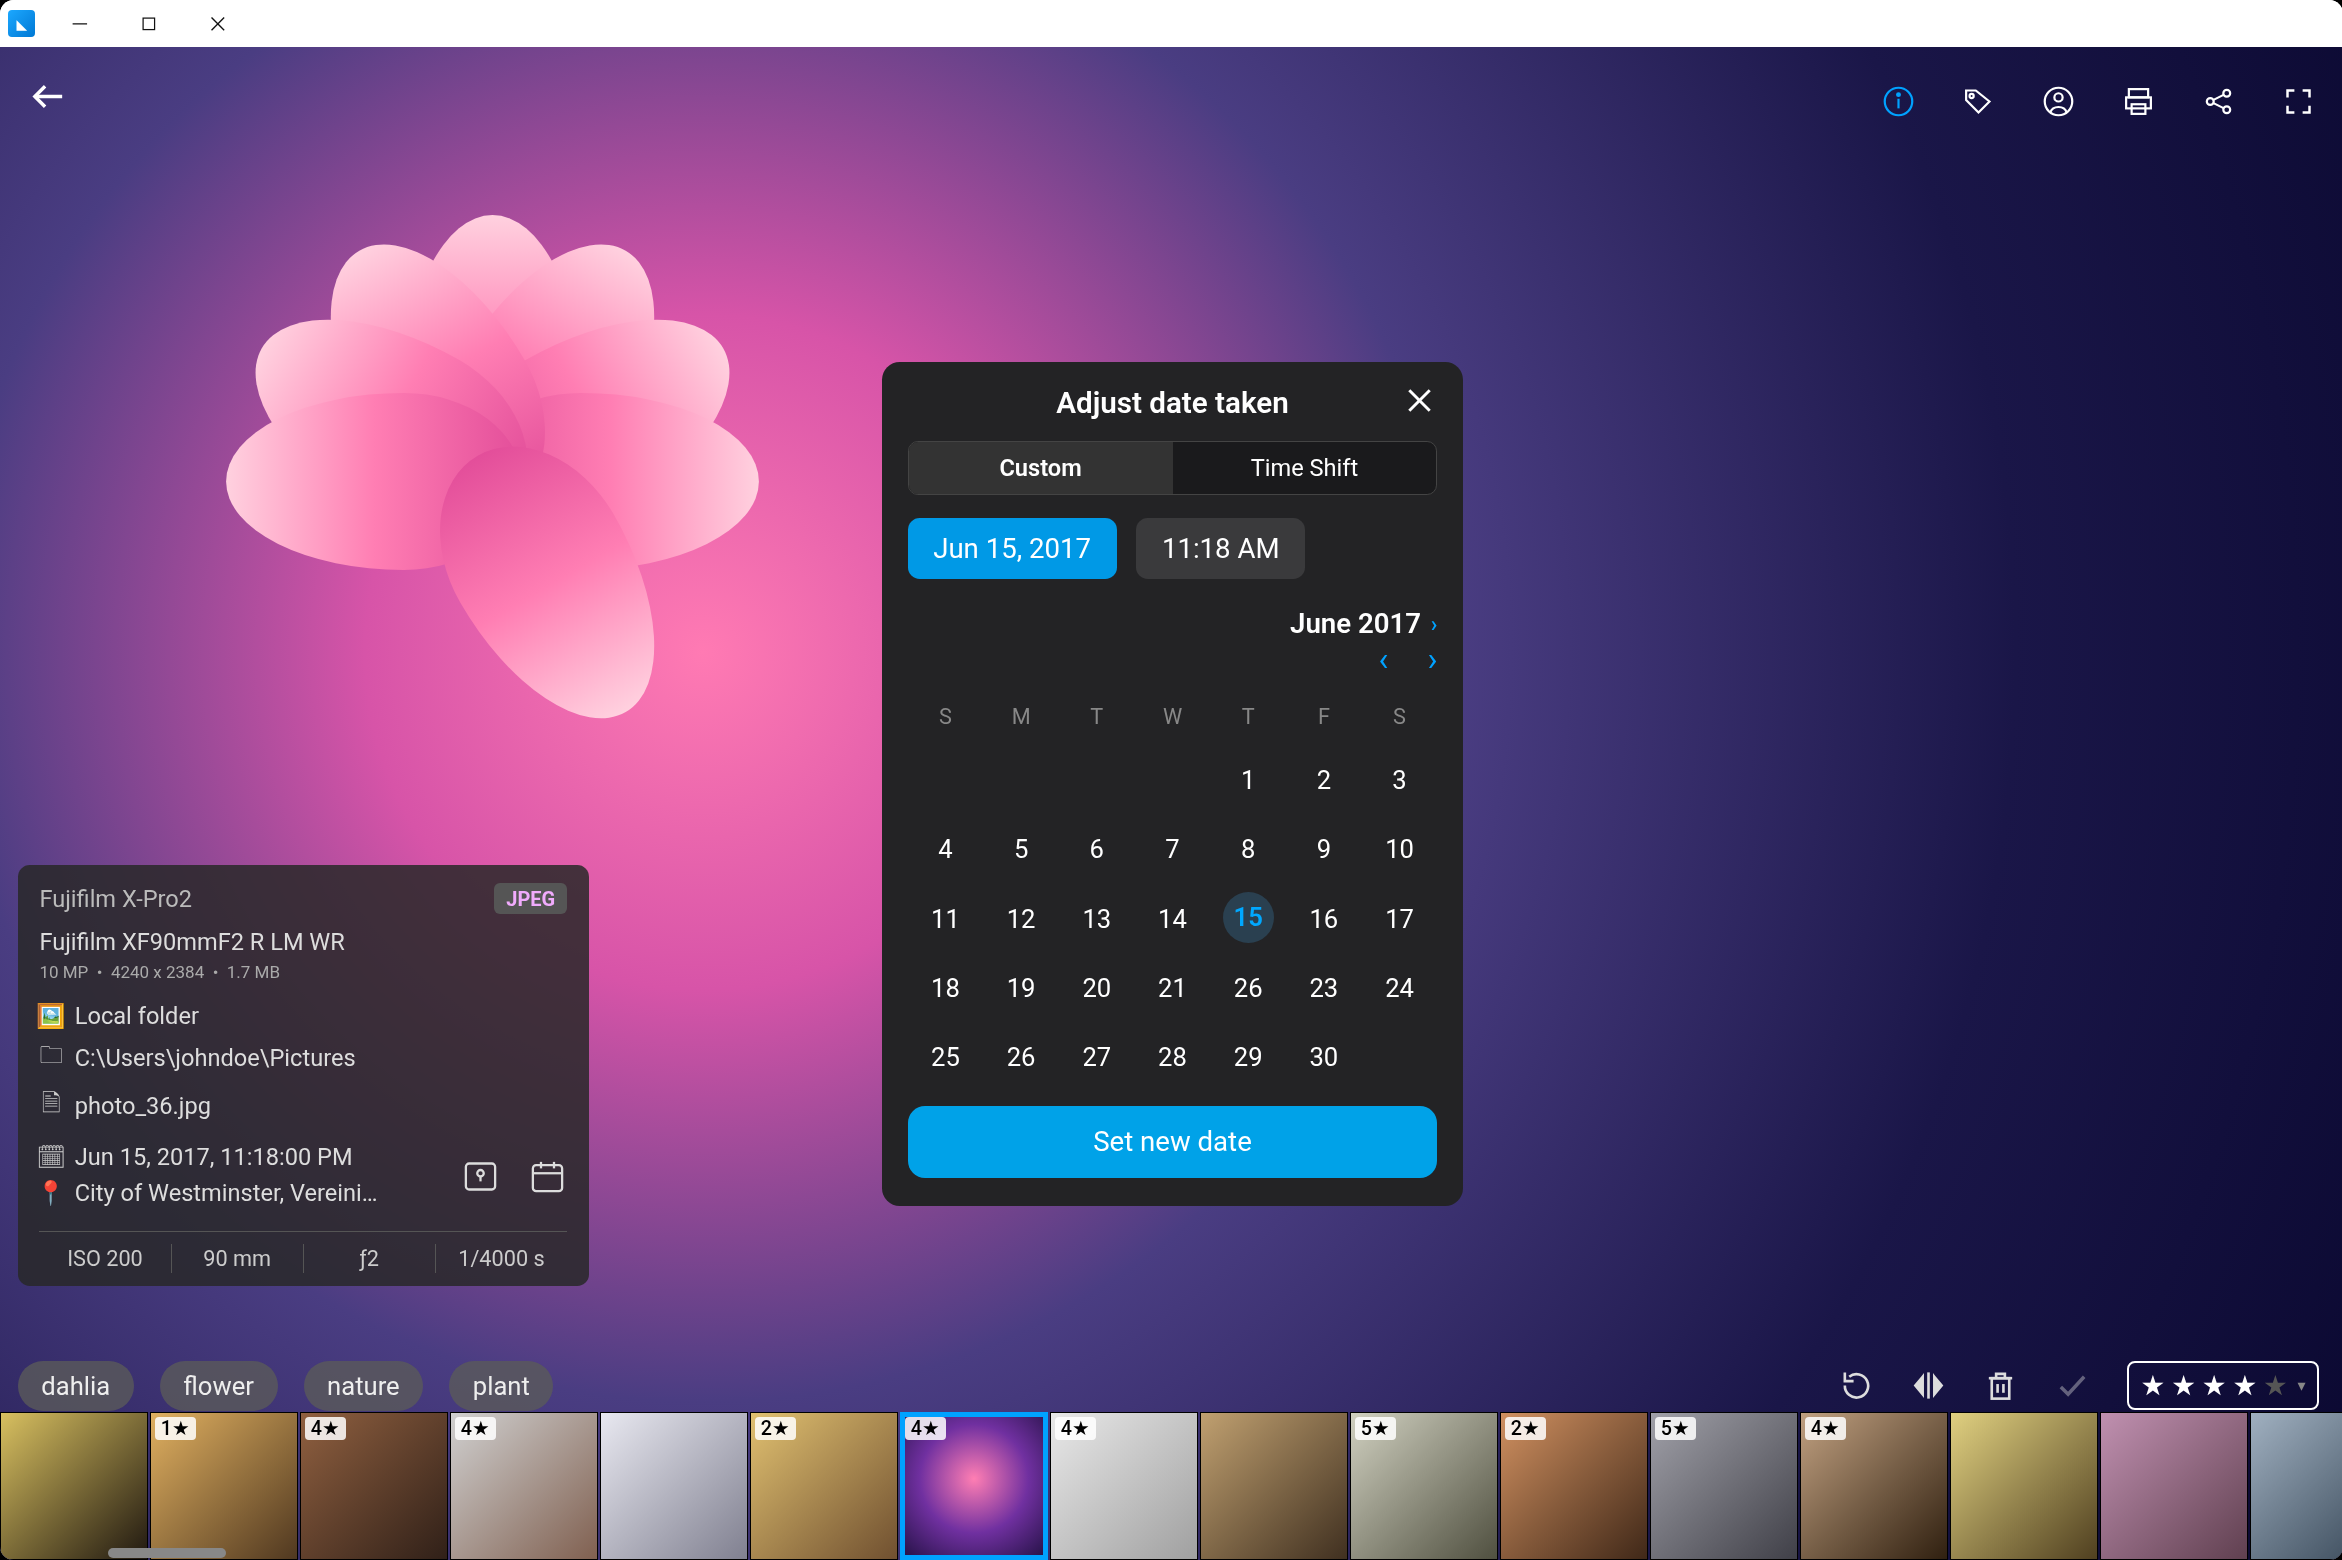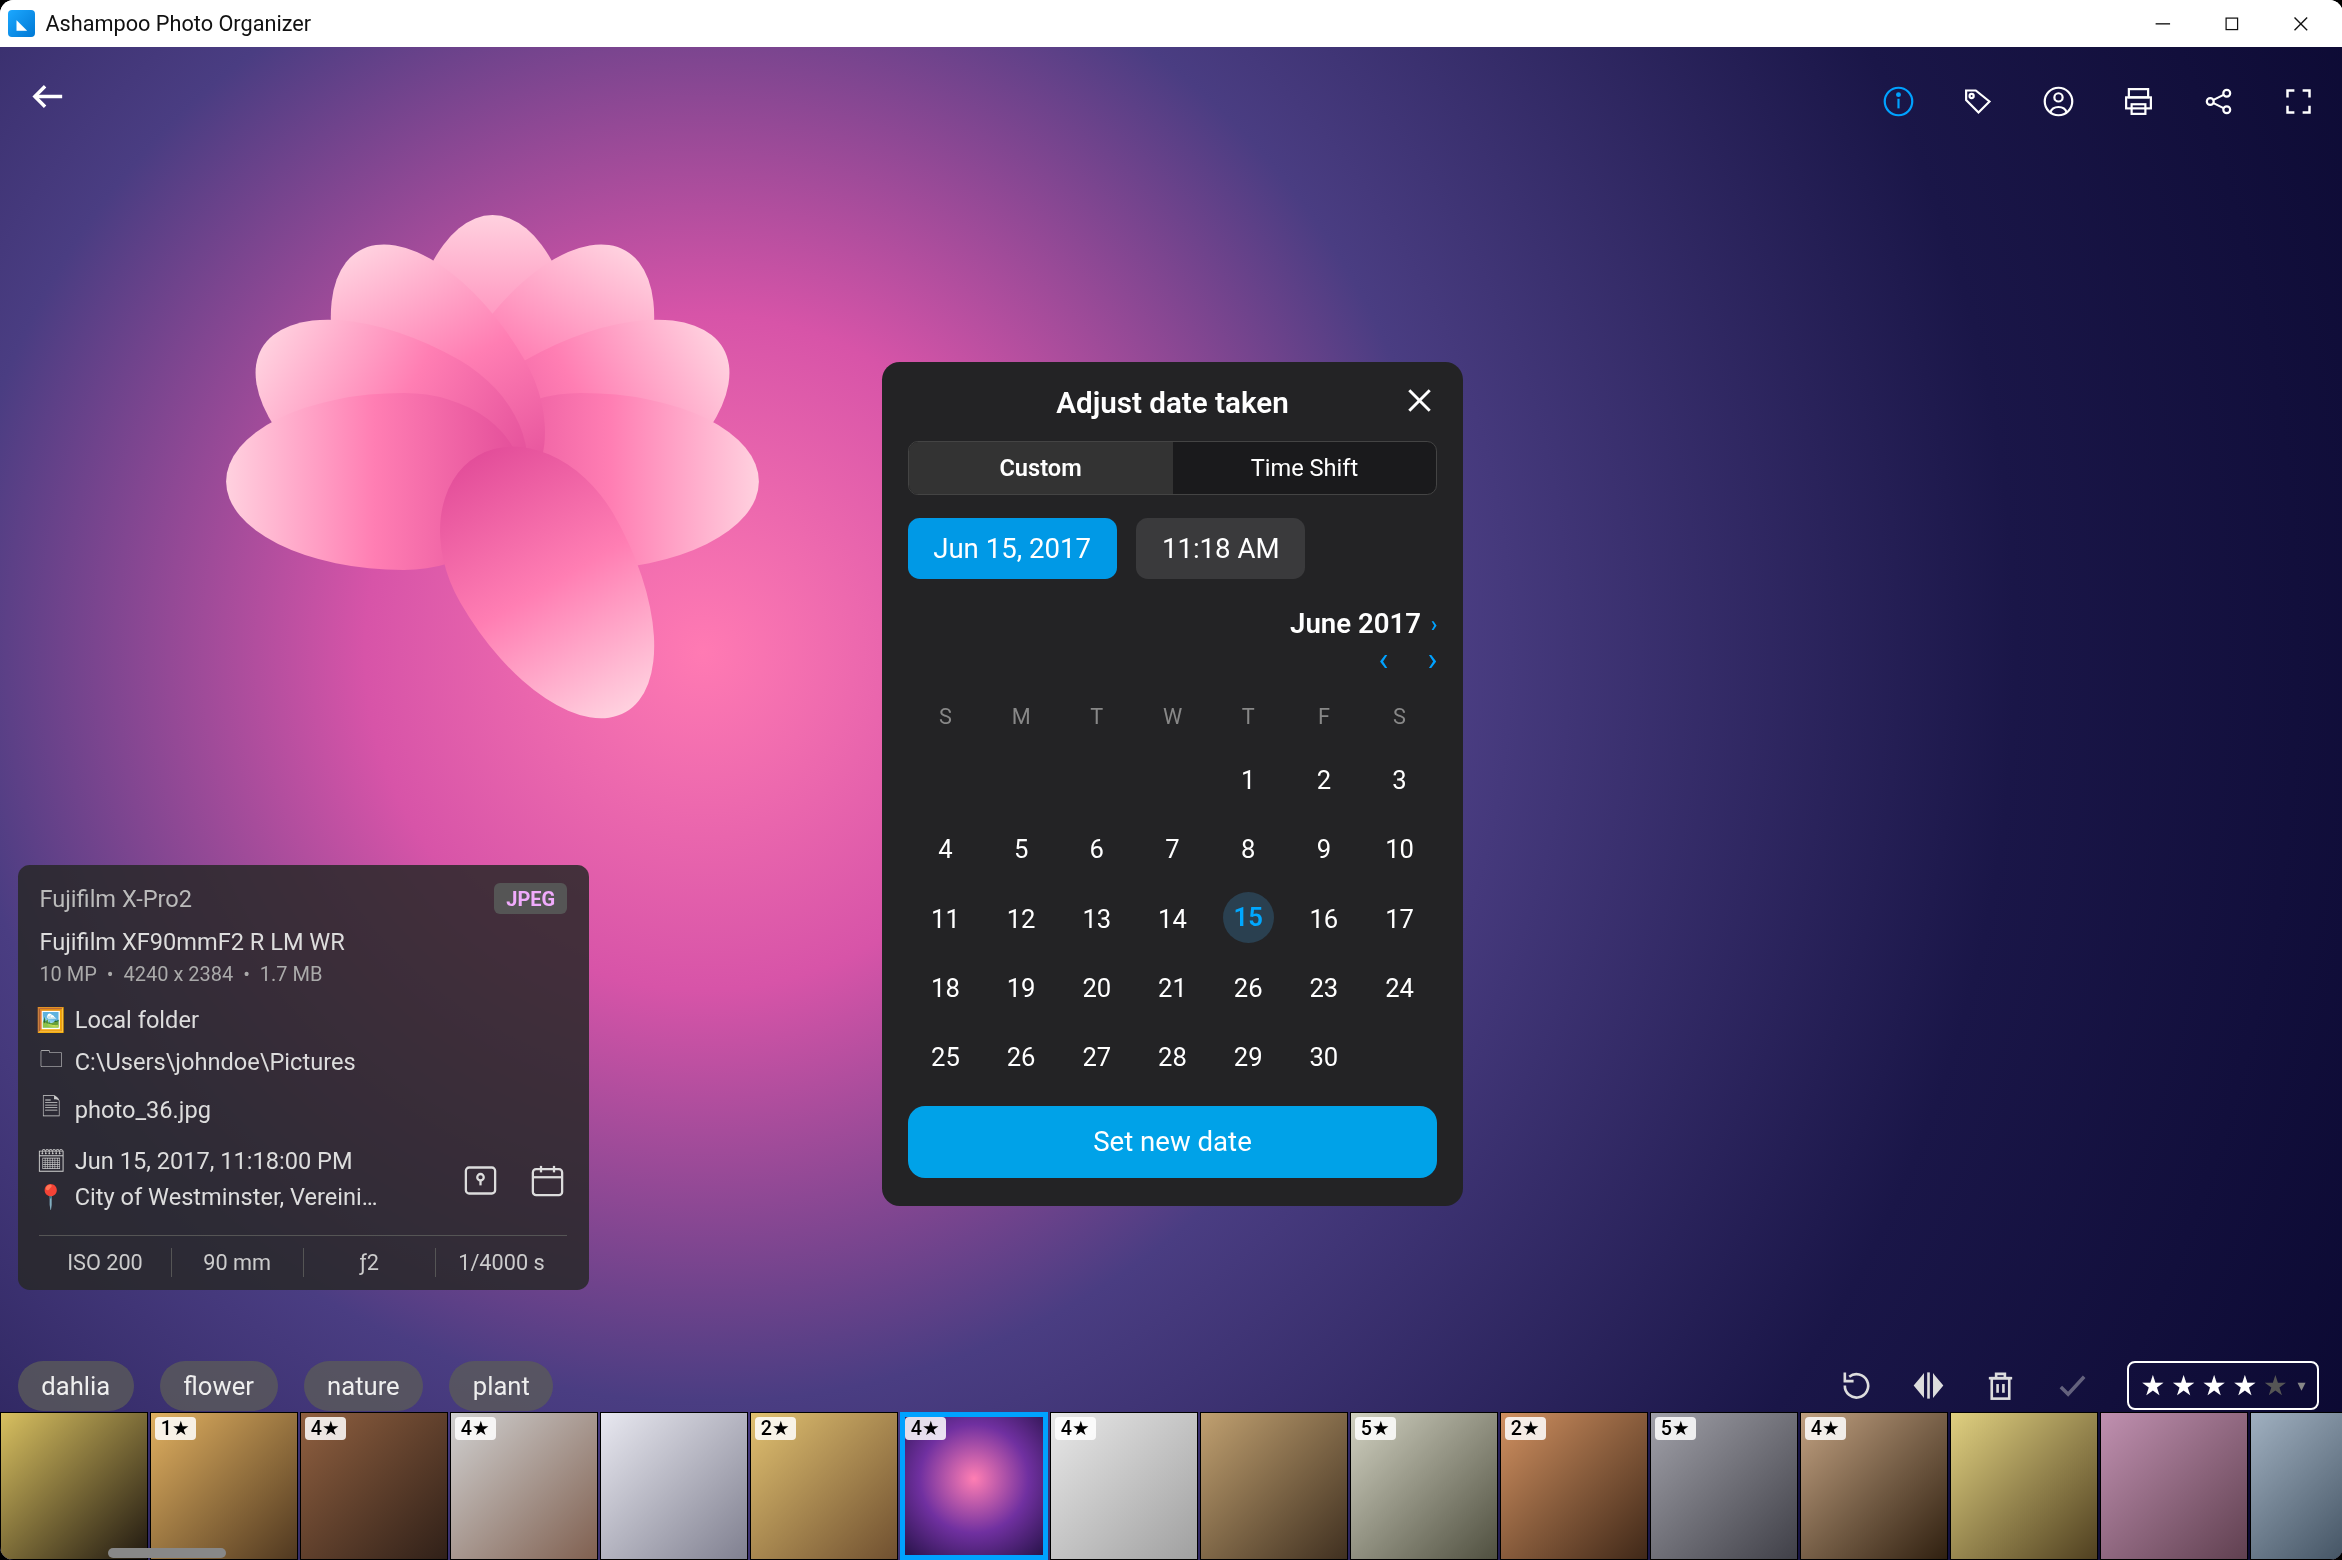--- a/index.html
+++ b/index.html
@@ -25,21 +25,21 @@
 
 .flower { position: absolute; left: 217px; top: 69px; width: 552px; height: 552px; }
 .petal { position: absolute; width: 177px; height: 296px; background: linear-gradient(180deg, #ffd1df, #ff7eb3, #e34e9a); border-radius: 50% 50% 50% 50% / 60% 60% 40% 40%; left: 187px; top: 99px; transform-origin: 50% 90%; }
 
 
 .info-panel { position: absolute; left: 17.7px; top: 818px; width: 571px; background: rgba(40,40,40,0.85); border-radius: 11.8px; padding: 17.7px 21.7px 13.8px; color: #ddd; font-size: 23.6px; z-index: 6; }
 .info-row1 { display: flex; justify-content: space-between; align-items: center; margin-bottom: 13.8px; }
 .info-camera { color: #bbb; }
 .badge-jpeg { background: #555; color: #f0abfc; padding: 3.9px 11.8px; border-radius: 5.9px; font-size: 20px; font-weight: bold; }
 .info-lens { color: #ddd; margin-bottom: 5.9px; }
-.info-meta { color: #aaa; font-size: 20px; margin-bottom: 19.7px; }
+.info-meta { color: #aaa; font-size: 17px; margin-bottom: 19.7px; }
 .info-line { display: flex; align-items: center; gap: 11.8px; margin-bottom: 7.9px; color: #ddd; }
 .info-line .ico { width: 23.6px; display: flex; justify-content: center; color: #9cf; }
 .info-line .ico.plain { color: #ccc; }
 .info-split { display: flex; margin-top: 17.7px; gap: 27.6px; }
 .info-left { flex: 1; }
 .info-icons2 { display: flex; gap: 27.6px; align-items: center; }
 .info-icons2 svg { width: 39px; height: 39px; stroke: #ddd; }
 .info-bottom { display: flex; border-top: 1px solid #555; margin-top: 15.8px; padding-top: 11.8px; font-size: 21.7px; color: #ccc; }
 .info-bottom > div { flex: 1; text-align: center; border-right: 1px solid #555; padding: 2px 0; }
 .info-bottom > div:last-child { border-right: none; }
@@ -89,21 +89,20 @@
 .cal-day.empty { visibility: hidden; }
 .cal-day.selected { background: #2a4050; color: #00a8ff; border-radius: 50%; font-weight: 600; width: 51px; height: 51px; margin: 0 auto; display: flex; align-items: center; justify-content: center; padding: 0; }
 .dlg-action { width: 100%; background: #00a2e8; color: #fff; border: none; border-radius: 17px; padding: 19.7px 0; font-size: 27.6px; cursor: pointer; }
 </style>
 </head>
 <body>
 
 <div class="window">
   <div class="titlebar">
     <span class="titlebar-icon">◣</span>
-    <span class="titlebar-title">Ashampoo Photo Organizer</span>
     <div class="win-ctrl">
       <svg viewBox="0 0 24 24" width="21.7" height="21.7">
           <line x1="4" y1="12" x2="20" y2="12" stroke="#111" stroke-width="1.5"></line>
         </svg>
     </div>
     <div class="win-ctrl">
       <svg viewBox="0 0 24 24" width="19.7" height="19.7">
           <rect x="5" y="5" width="14" height="14" fill="none" stroke="#111" stroke-width="1.5"></rect>
         </svg>
     </div>

